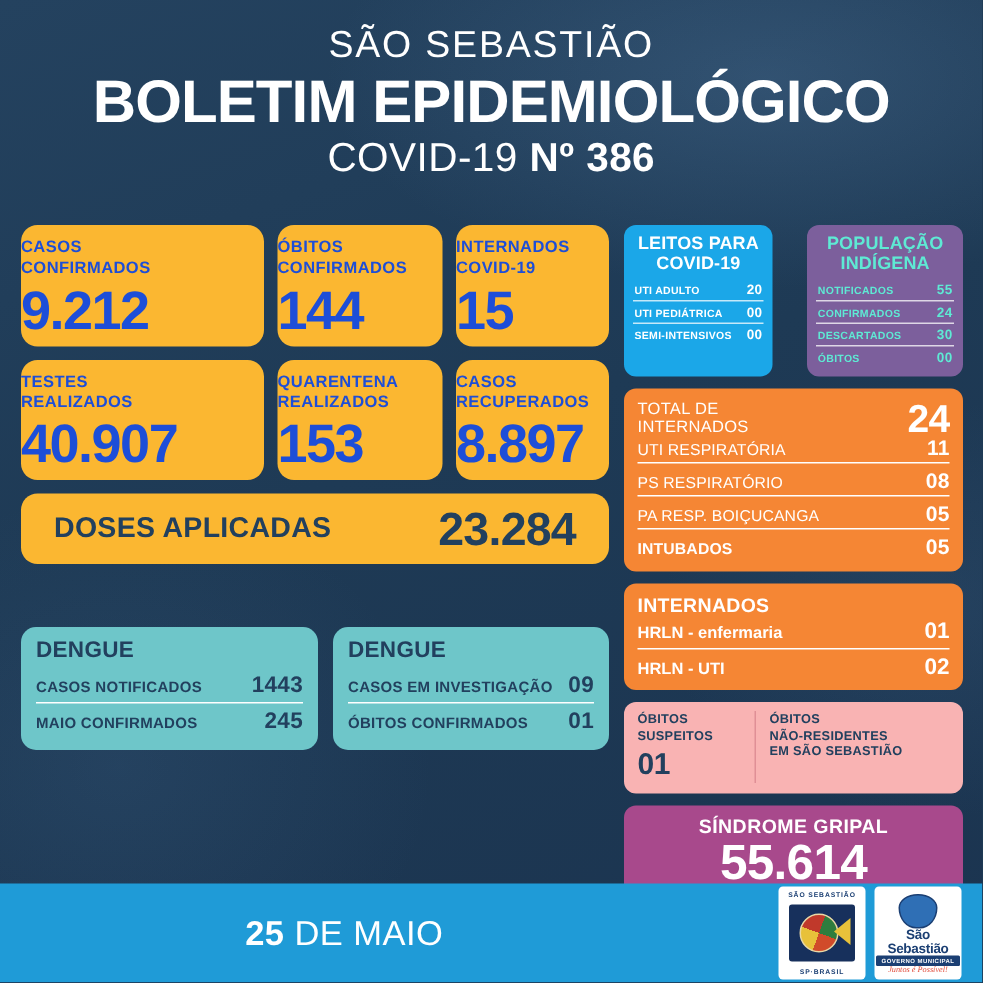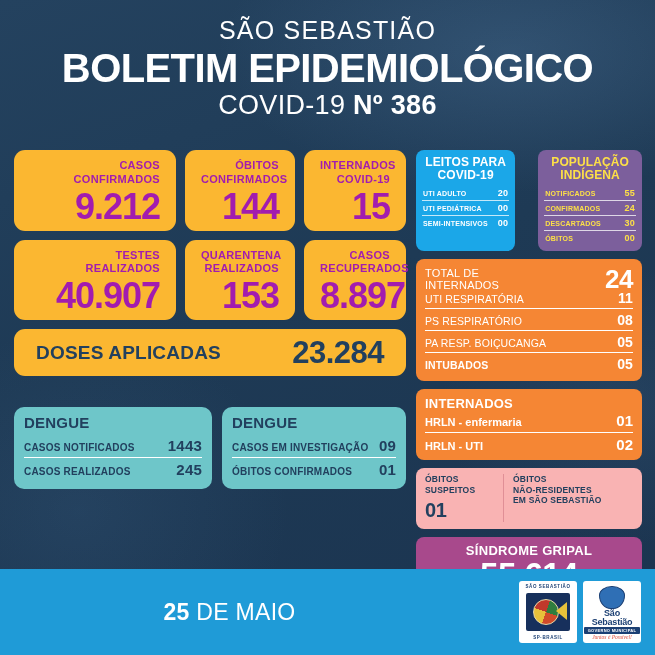--- a/index.html
+++ b/index.html
@@ -66,23 +66,23 @@
   }
 
   .row3 {
     display: flex;
     gap: 9px;
     margin-bottom: 9px;
   }
   .card-y {
     background: #fbb731;
     border-radius: 11px;
-    color: #a21caf;
-    text-align: right;
-    padding: 9px 16px 6px;
+    color: #1d4ed8;
+    text-align: left;
+    padding: 9px 0 6px;
   }
   .card-a { width: 162px; }
   .card-b { width: 110px; }
   .card-c { width: 102px; }
 
   .card-y .lbl {
     font-size: 11px;
     font-weight: 700;
     line-height: 1.25;
     letter-spacing: 0.3px;
@@ -99,20 +99,21 @@
   .doses {
     background: #fbb731;
     border-radius: 11px;
     width: 392px;
     height: 47px;
     display: flex;
     align-items: center;
     justify-content: space-between;
     padding: 0 22px;
     color: #22405e;
+    margin-bottom: 11px;
     gap: 32px;
   }
   .doses .lbl { font-size: 19px; font-weight: 700; letter-spacing: 0.2px; }
   .doses .num { font-size: 31px; font-weight: 700; letter-spacing: -0.5px; }
 
   .dengue-row { display: flex; gap: 10px; }
   .dengue {
     background: #6ec6c9;
     border-radius: 10px;
     color: #22405e;
@@ -154,21 +155,21 @@
     background: #1ba7e8;
     border-radius: 8px;
     padding: 6px 6px 6px;
     color: #ffffff;
   }
   .box-indig {
     width: 112px;
     background: #7c5f9c;
     border-radius: 8px;
     padding: 6px 6px 6px;
-    color: #fde047;
+    color: #5eead4;
   }
   .box-leitos .bt, .box-indig .bt {
     font-size: 12px;
     font-weight: 700;
     text-align: center;
     line-height: 1.1;
     margin-bottom: 4px;
     letter-spacing: 0.1px;
   }
   .minirow {
@@ -283,21 +284,21 @@
     line-height: 1.05;
     letter-spacing: -0.5px;
   }
 
   
   .footer {
     position: absolute;
     left: 0;
     bottom: 0;
     width: 655px;
-    height: 86px;
+    height: 66px;
     background: #1f9bd7;
     display: flex;
     align-items: center;
   }
   .foot-date {
     flex: 1;
     text-align: center;
     color: #ffffff;
     padding-right: 60px;
   }
@@ -463,21 +464,21 @@
     </div>
 
     <div class="dengue-row">
       <div class="dengue dengue-1">
         <div class="title">DENGUE</div>
         <div class="line sep">
           <span class="k">CASOS NOTIFICADOS</span>
           <span class="v">1443</span>
         </div>
         <div class="line">
-          <span class="k">CASOS REALIZADOS</span>
+          <span class="k">MAIO CONFIRMADOS</span>
           <span class="v">245</span>
         </div>
       </div>
       <div class="dengue dengue-2">
         <div class="title">DENGUE</div>
         <div class="line sep">
           <span class="k">CASOS EM INVESTIGAÇÃO</span>
           <span class="v">09</span>
         </div>
         <div class="line">

